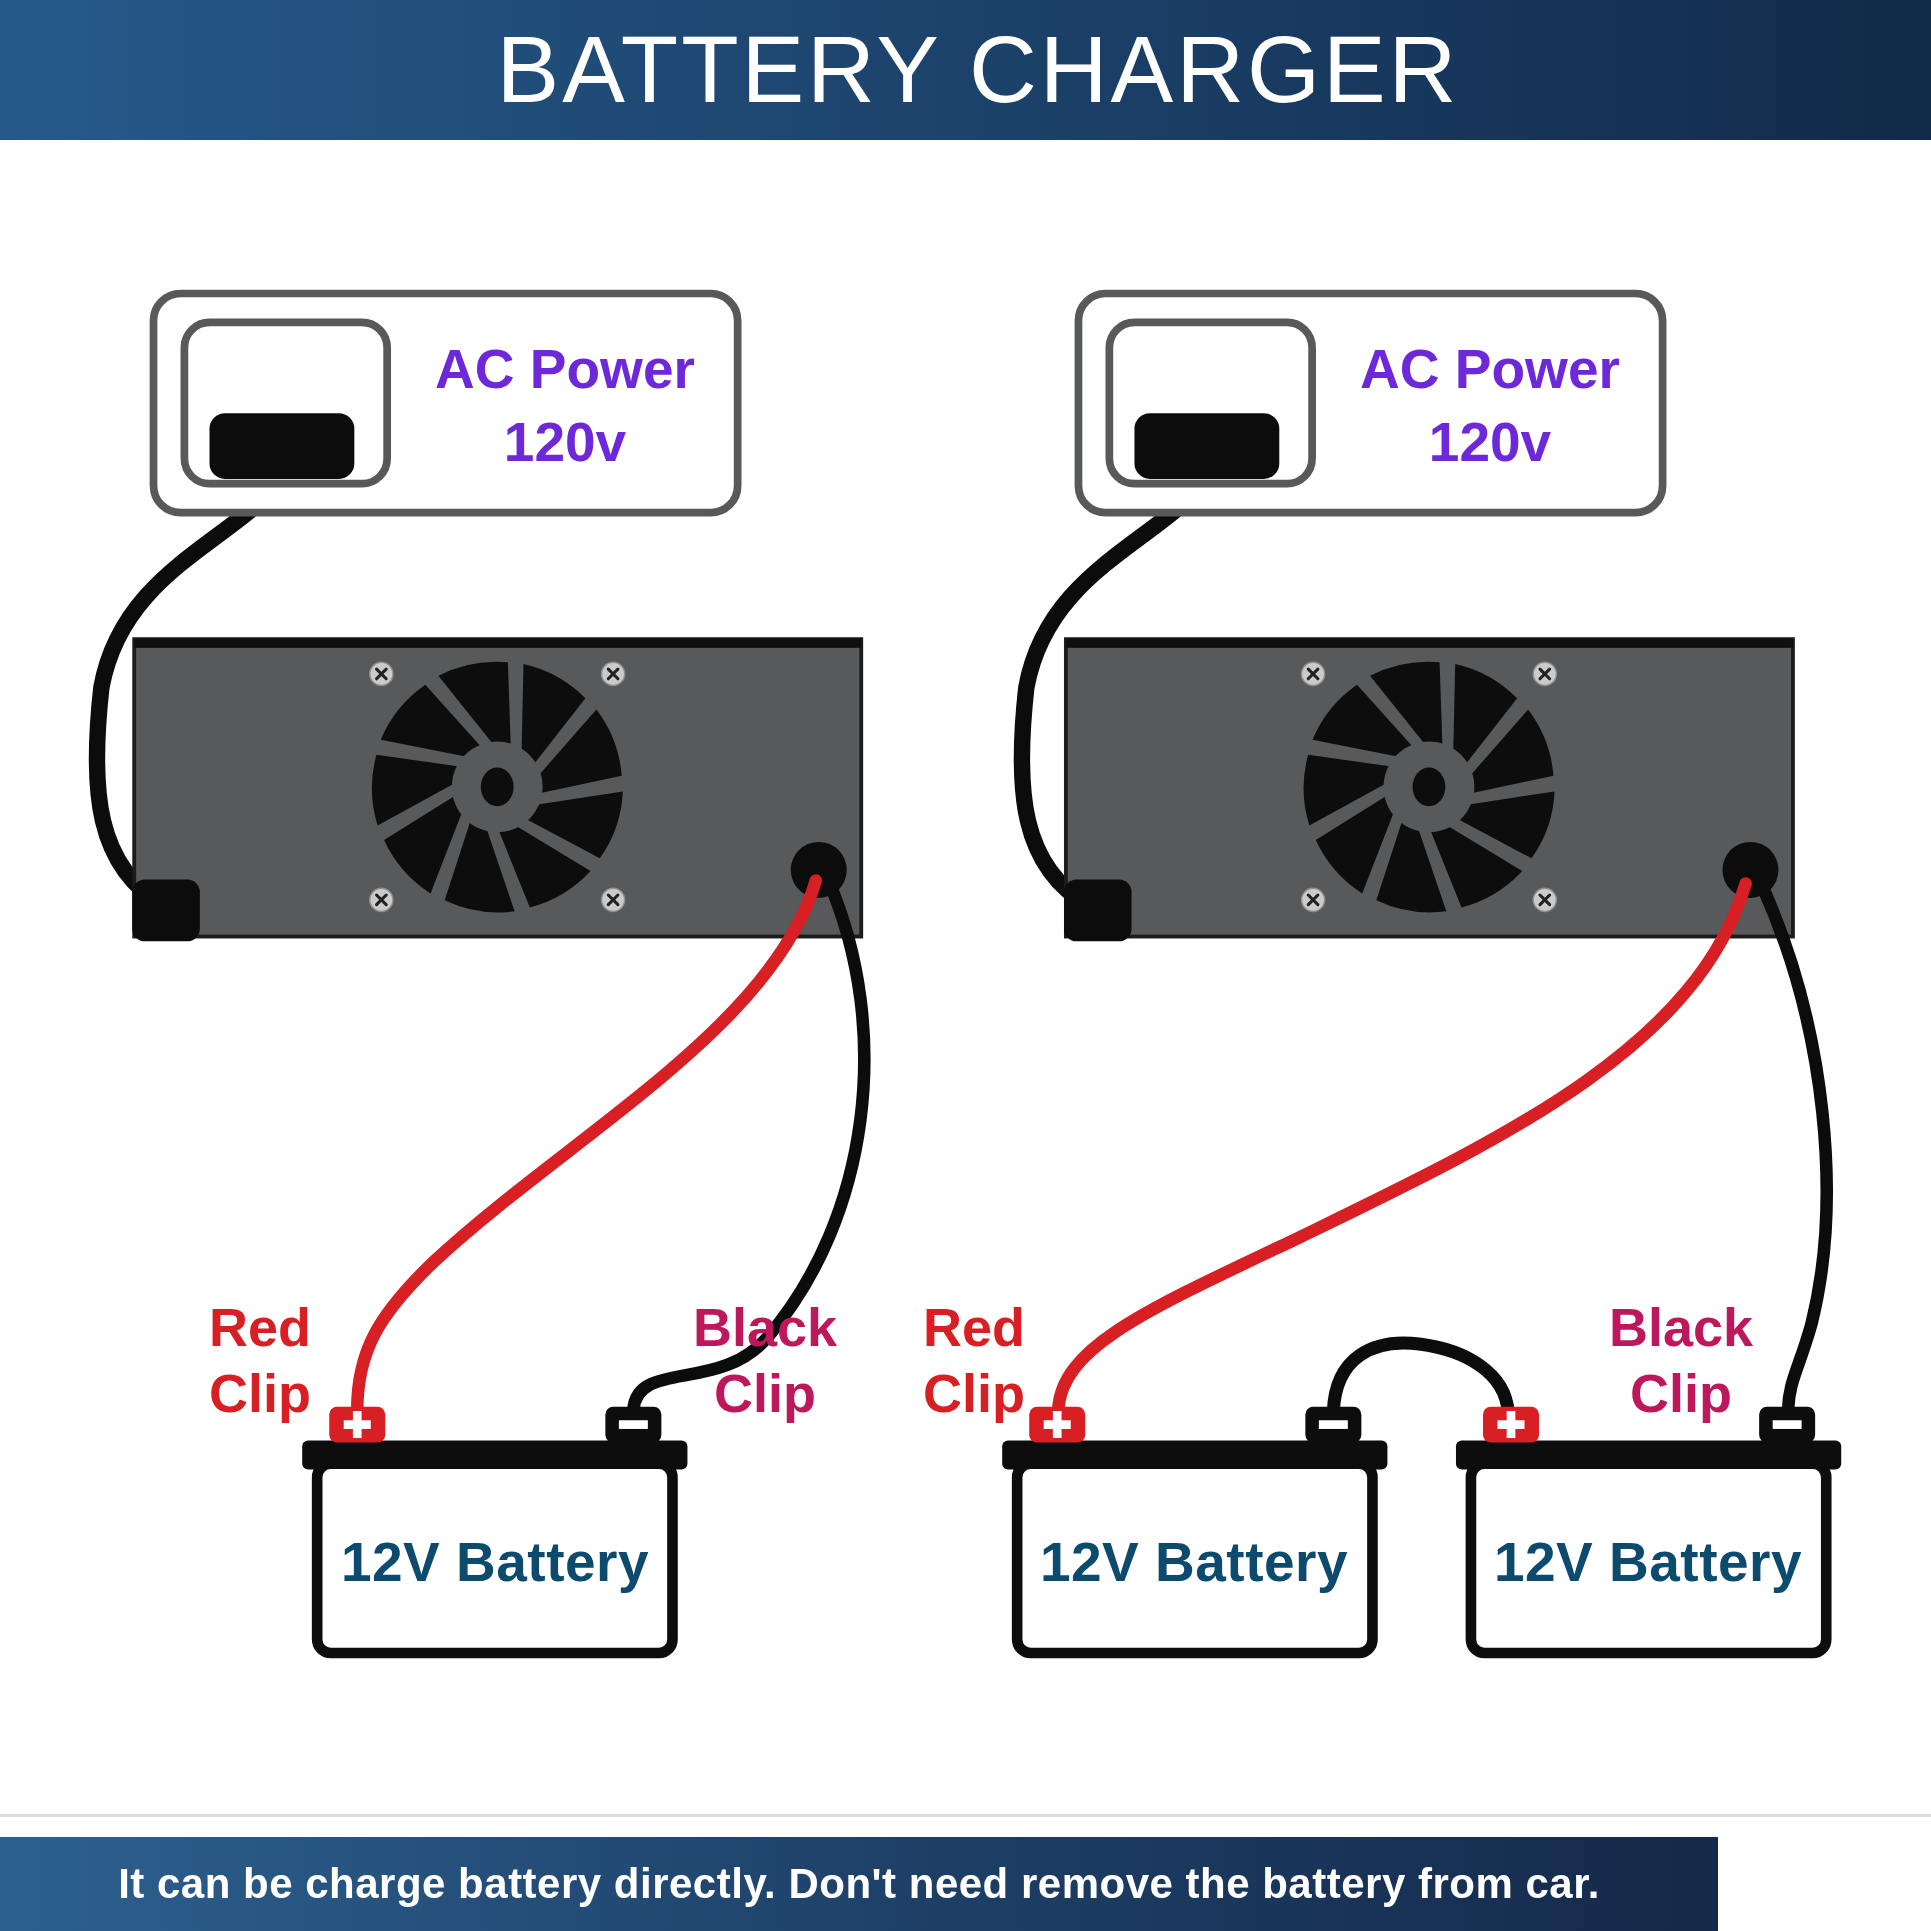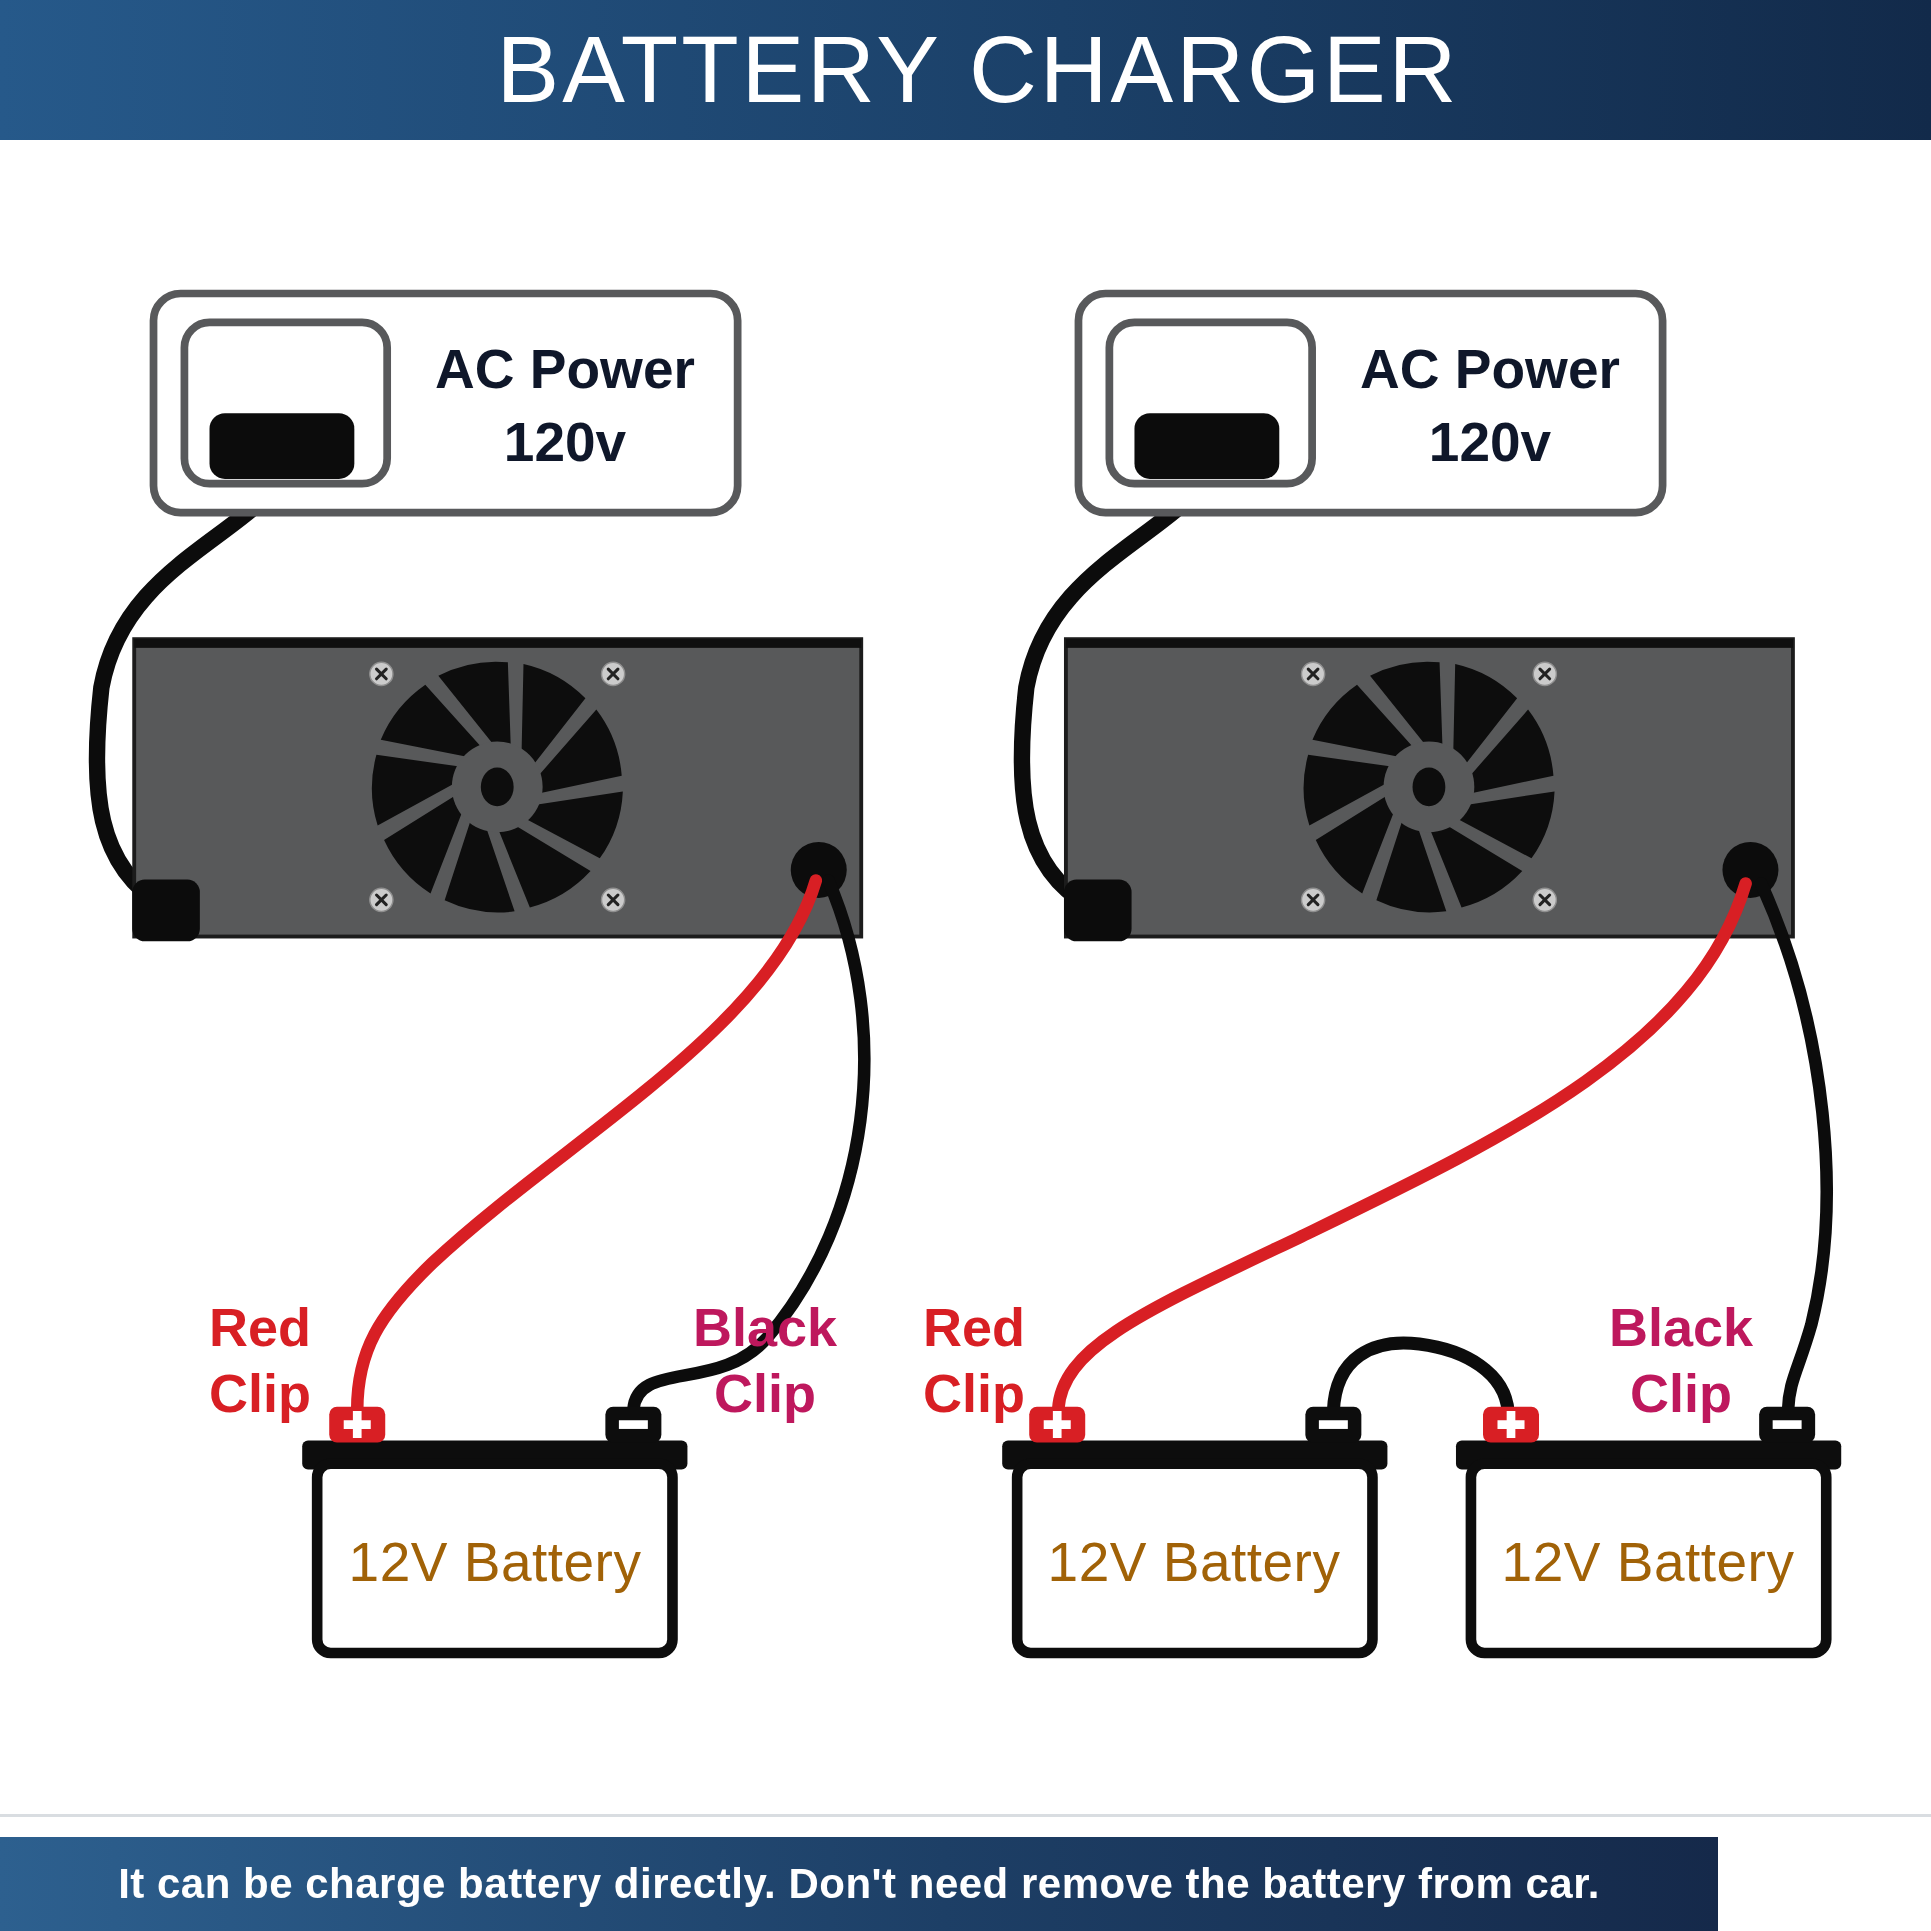--- a/index.html
+++ b/index.html
@@ -11,26 +11,26 @@
     background:linear-gradient(90deg,#26598a 0%,#1b4068 55%,#122a4a 100%);
     display:flex;align-items:center;justify-content:center;color:#ffffff;white-space:nowrap;}
   .title-highlight{font-size:94px;font-weight:700;-webkit-text-stroke:2.9px #ffffff;letter-spacing:1px;}
   .title-rest{font-size:94px;font-weight:400;letter-spacing:2.9px;margin-left:25px;text-align:center;}
   .pre-footer-line{position:absolute;left:0;top:1814px;width:1931px;height:2.9px;background:#d9dde1;}
   .footer-banner{position:absolute;left:0;top:1837px;width:1718px;height:94px;
     background:linear-gradient(90deg,#2d608f 0%,#1d3f66 55%,#15294a 100%);
     display:flex;align-items:center;justify-content:center;color:#ffffff;
     font-size:42px;font-weight:700;letter-spacing:0.5px;white-space:nowrap;}
   
-  .txt{position:absolute;transform:translate(-50%,-50%);text-align:center;color:#0f172a;white-space:nowrap;}
+  .txt{position:absolute;transform:translate(-50%,-50%);text-align:center;color:#6d28d9;white-space:nowrap;}
   .outlet-label{font-size:55px;font-weight:700;line-height:73px;}
   .clip-label{font-size:54px;font-weight:700;line-height:66px;}
   .clip-red{color:#d81f24;}
   .clip-black{color:#be185d;}
-  .battery-label{font-size:55px;font-weight:400;letter-spacing:0.5px;color:#a16207;}
+  .battery-label{font-size:55px;font-weight:700;letter-spacing:0.5px;color:#0c4a6e;}
 </style>
 </head>
 <body>
 
 <div class="canvas">
 
   <svg width="1931" height="1931" viewBox="0 0 2000 2000">
     <defs>
 
       <path id="blade" d="M -4 -44 L -61 -115 A 130 130 0 0 1 11 -129 L 14 -42 A 44 44 0 0 0 -4 -44 Z"></path>

